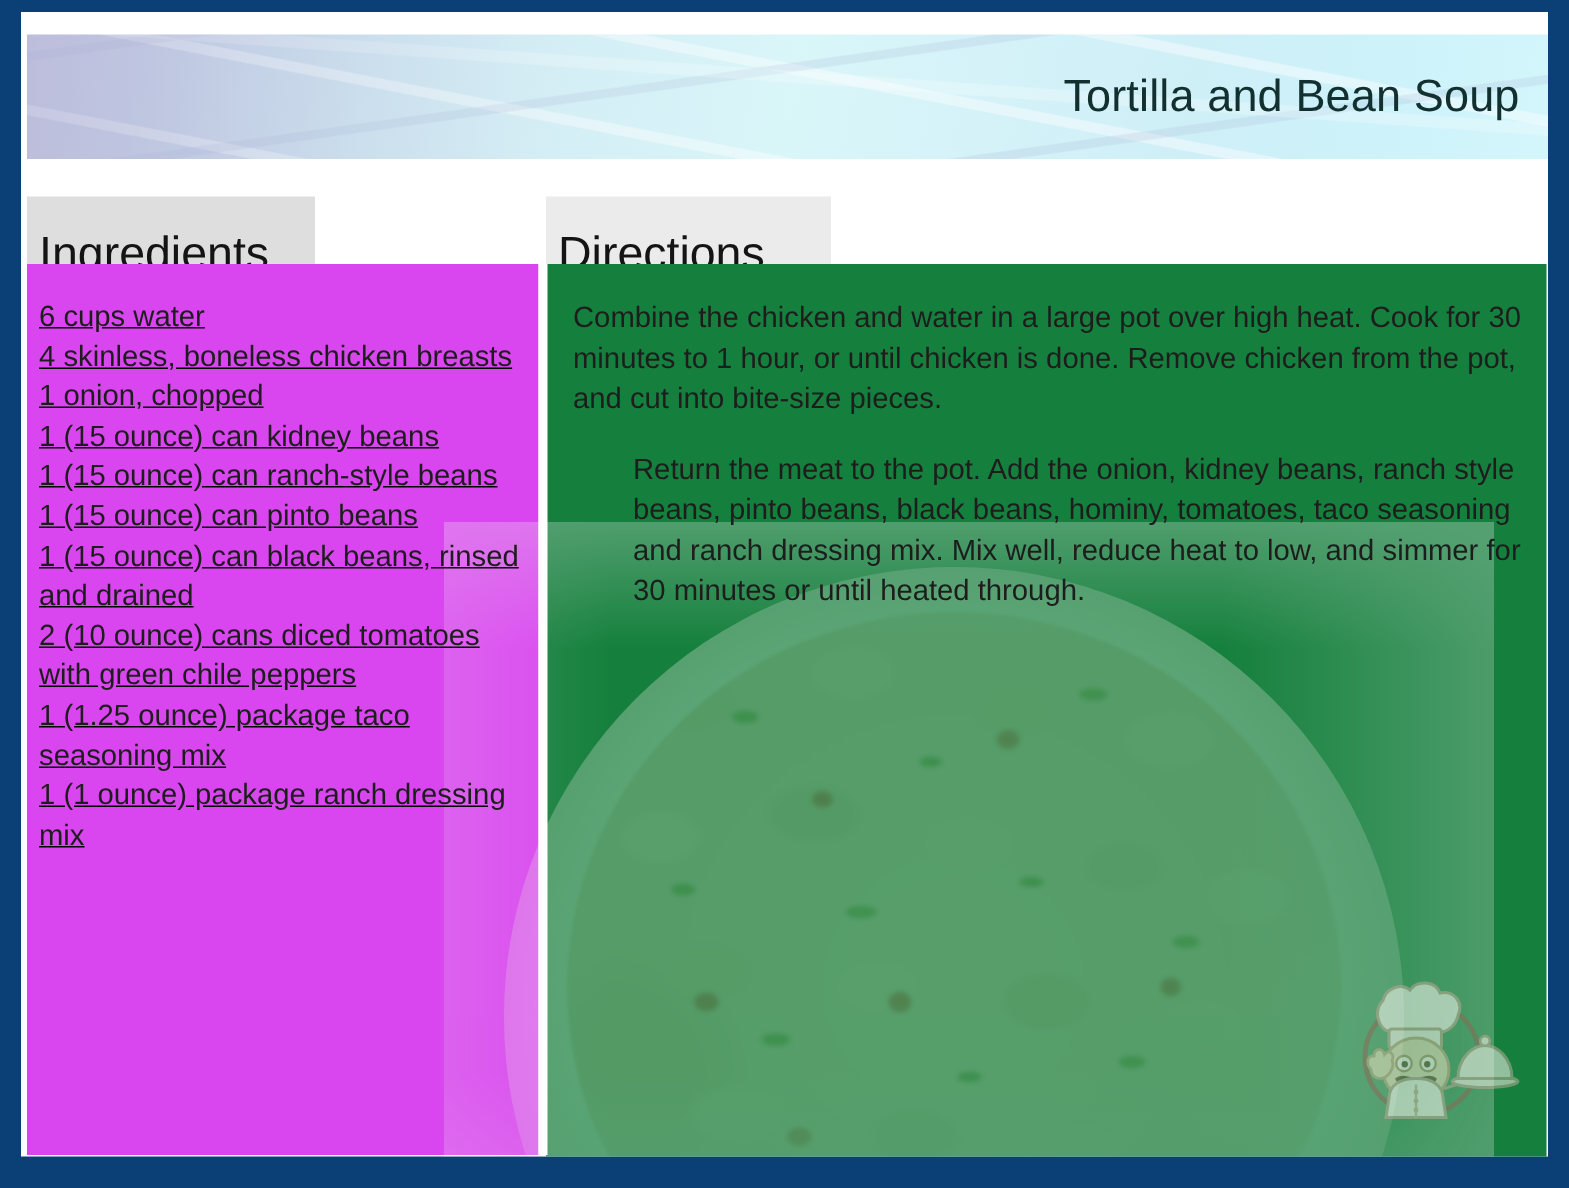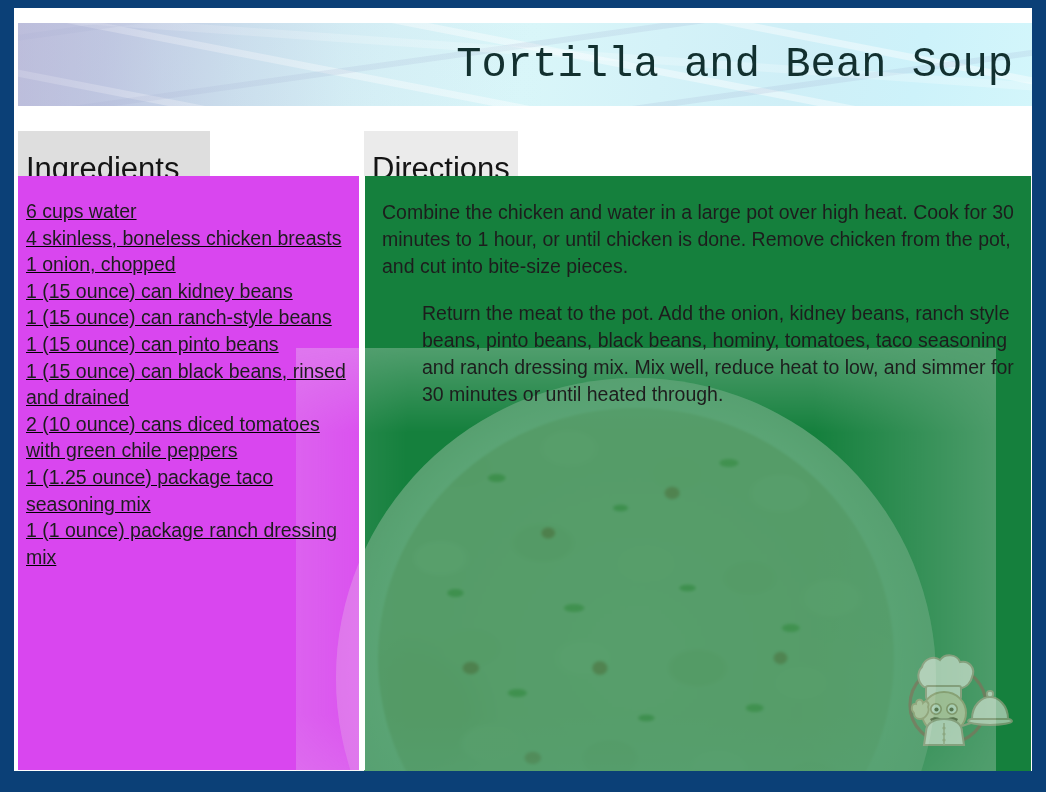--- a/index.html
+++ b/index.html
@@ -103,26 +103,25 @@
       rgba(183,192,220,0.30) 14%,
       rgba(200,226,238,0.10) 32%,
       rgba(220,245,250,0.00) 52%);
     pointer-events: none;
   }
   #recipe-title {
     position: absolute;
     right: 22px;
     top: 50%;
     transform: translateY(-50%);
-    font-size: 42px;
+    font-size: 30px;
     font-weight: 400;
     letter-spacing: .1px;
     color: #12302f;
     white-space: nowrap;
-    font-family: Liberation Mono, monospace;
   }
 
   
   .section-tab {
     position: absolute;
     background: #dedede;
     display: flex;
     align-items: center;
     box-sizing: border-box;
   }
@@ -137,21 +136,21 @@
   }
   #ingredients-tab {
     left: 4px;
     top: 123px;
     width: 192px;
     height: 46px;
   }
   #directions-tab {
     left: 350px;
     top: 123px;
-    width: 154px;
+    width: 190px;
     height: 46px;
     background: #ebebeb;
   }
 
   
   #ingredients-panel {
     position: absolute;
     left: 4px;
     top: 168px;
     width: 341px;

